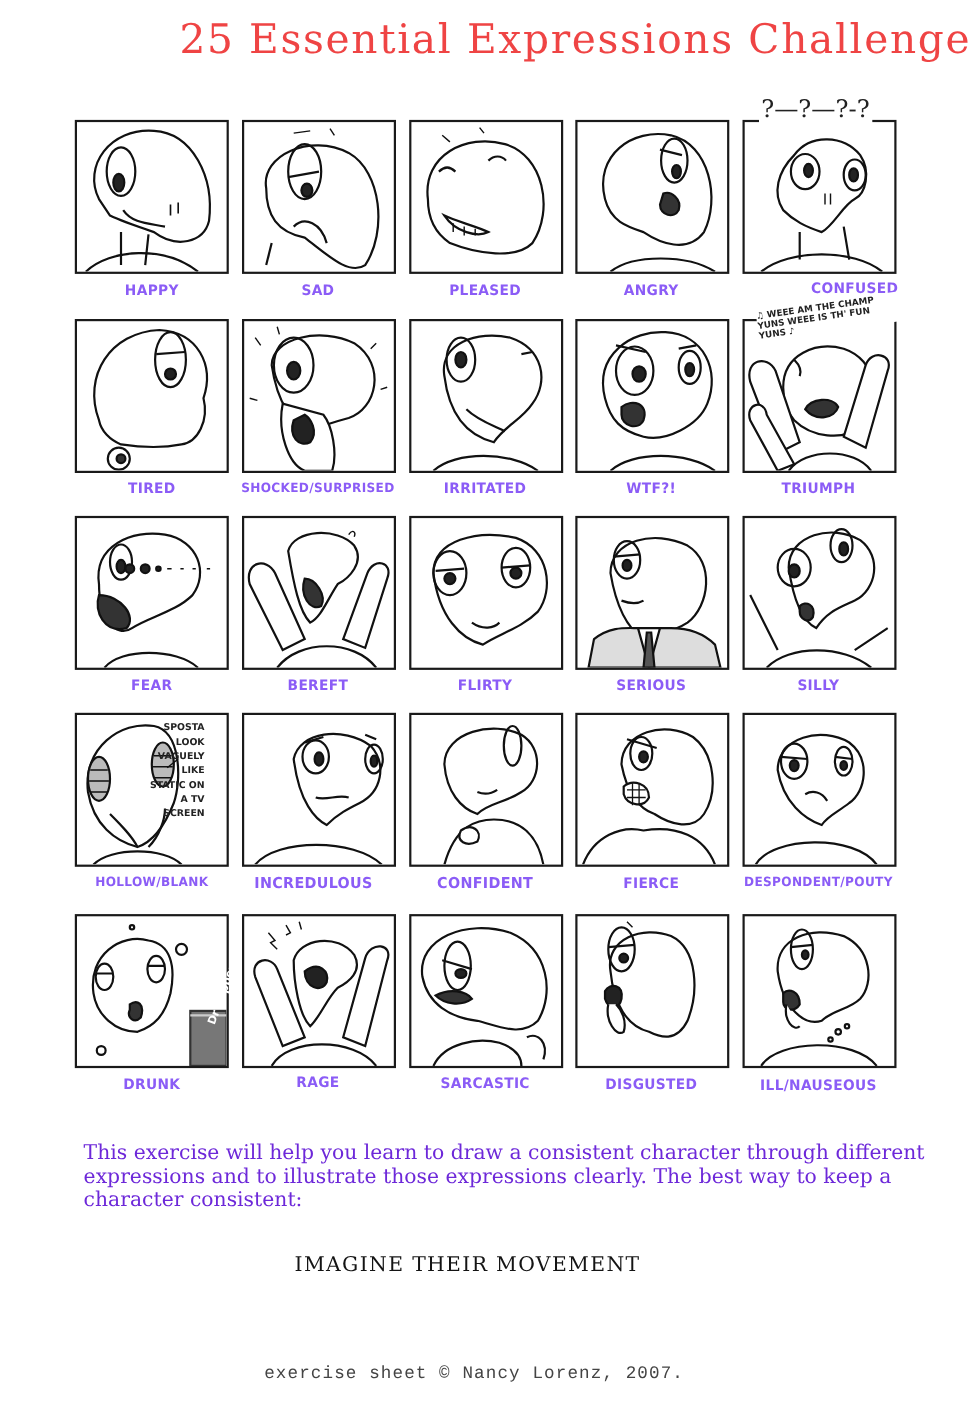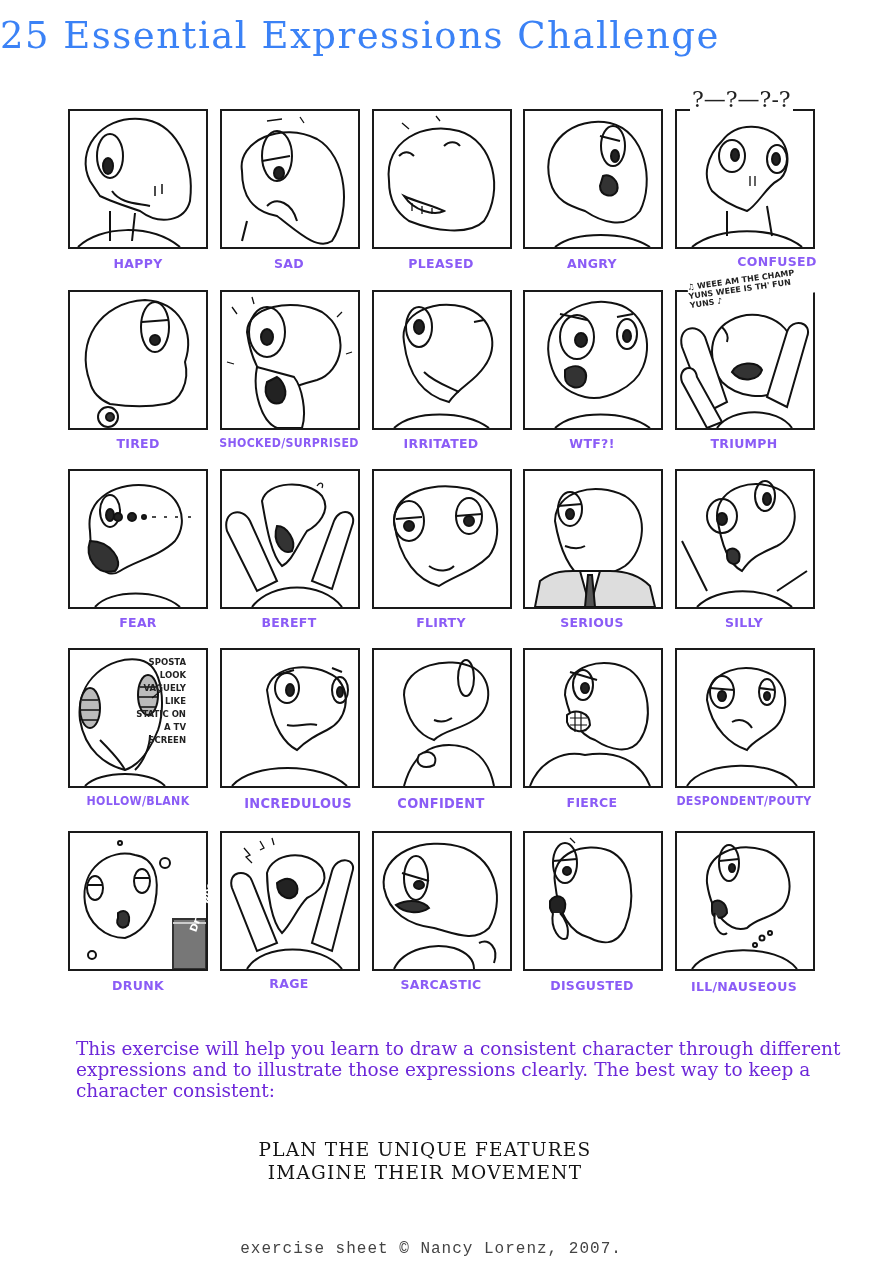--- a/index.html
+++ b/index.html
@@ -1,19 +1,19 @@
 <!DOCTYPE html>
 <html><head>
 <meta charset="utf-8">
 <style>
   html, body { margin:0; padding:0; background:#ffffff; }
   body { width:883px; height:1280px; position:relative; overflow:hidden; color:#111; }
   .title {
-    position:absolute; left:0; top:14px; width:883px; text-align:left;
-    font-family:"DejaVu Serif", serif; font-size:37px; letter-spacing:1.5px; color:#3b82f6;
+    position:absolute; left:0; top:14px; width:883px; text-align:right;
+    font-family:"DejaVu Serif", serif; font-size:37px; letter-spacing:1.5px; color:#ef4444;
   }
   .panel {
     position:absolute; width:136px; height:136px; border:2px solid #1a1a1a; background:#fff; overflow:hidden;
   }
   .panel svg { position:absolute; left:0; top:0; width:136px; height:136px; }
   .label {
     position:absolute; width:170px; text-align:center;
     font-family:"DejaVu Sans", sans-serif; font-weight:bold; font-size:12.5px; letter-spacing:0.3px; color:#8b5cf6;
     transform:scaleY(1.05);
   }
@@ -256,21 +256,21 @@
     <path d="M45,40 C50,15 90,10 115,28 C130,45 125,70 105,80 C95,85 85,90 75,100 C65,95 50,80 45,40 Z"></path>
     <ellipse cx="65" cy="38" rx="12" ry="15"></ellipse>
     <ellipse cx="68" cy="40" rx="4" ry="6" fill="#222"></ellipse>
     <ellipse cx="118" cy="40" rx="8" ry="13"></ellipse>
     <ellipse cx="118" cy="42" rx="3" ry="5" fill="#222"></ellipse>
     <path d="M55,25 L72,20 M110,18 L120,22"></path>
     <path d="M65,75 C75,78 85,72 95,75"></path>
     <path d="M10,136 C30,112 100,112 125,136"></path>
   </svg>
 </div>
-<div class="label" style="left:213px;top:796px;font-size:13px;">INCREDULOUS</div>
+<div class="label" style="left:200px;top:796px;font-size:13px;">INCREDULOUS</div>
 
 <div class="panel" style="left:372px;top:648px;">
   <svg viewBox="0 0 136 136" fill="none" stroke="#111" stroke-width="2">
     <path d="M30,45 C30,15 75,5 100,18 C120,30 118,60 100,70 C85,80 70,80 60,90 C45,85 32,70 30,45 Z"></path>
     <ellipse cx="92" cy="28" rx="8" ry="18"></ellipse>
     <path d="M60,70 C65,72 72,72 78,68"></path>
     <path d="M30,136 C40,100 60,95 75,95 C100,95 115,110 120,136"></path>
     <path d="M45,105 C55,98 65,105 60,115 C50,120 40,115 45,105 Z" fill="#fff"></path>
   </svg>
 </div>
@@ -372,17 +372,16 @@
       <circle cx="93" cy="100" r="2"></circle>
       <circle cx="78" cy="112" r="2"></circle>
     <path d="M15,136 C30,112 100,110 120,136"></path>
   </svg>
 </div>
 <div class="label" style="left:659px;top:979px;">ILL/NAUSEOUS</div>
 
 <div class="intro">This exercise will help you learn to draw a consistent character through different expressions and to illustrate those expressions clearly.  The best way to keep a character consistent:</div>
 
 <div class="tips">
-  <div>PLAN THE UNIQUE FEATURES</div>
   <div>IMAGINE THEIR MOVEMENT</div>
 </div>
 
 <div class="footer">exercise sheet © Nancy Lorenz, 2007.</div>
 
 </body></html>

